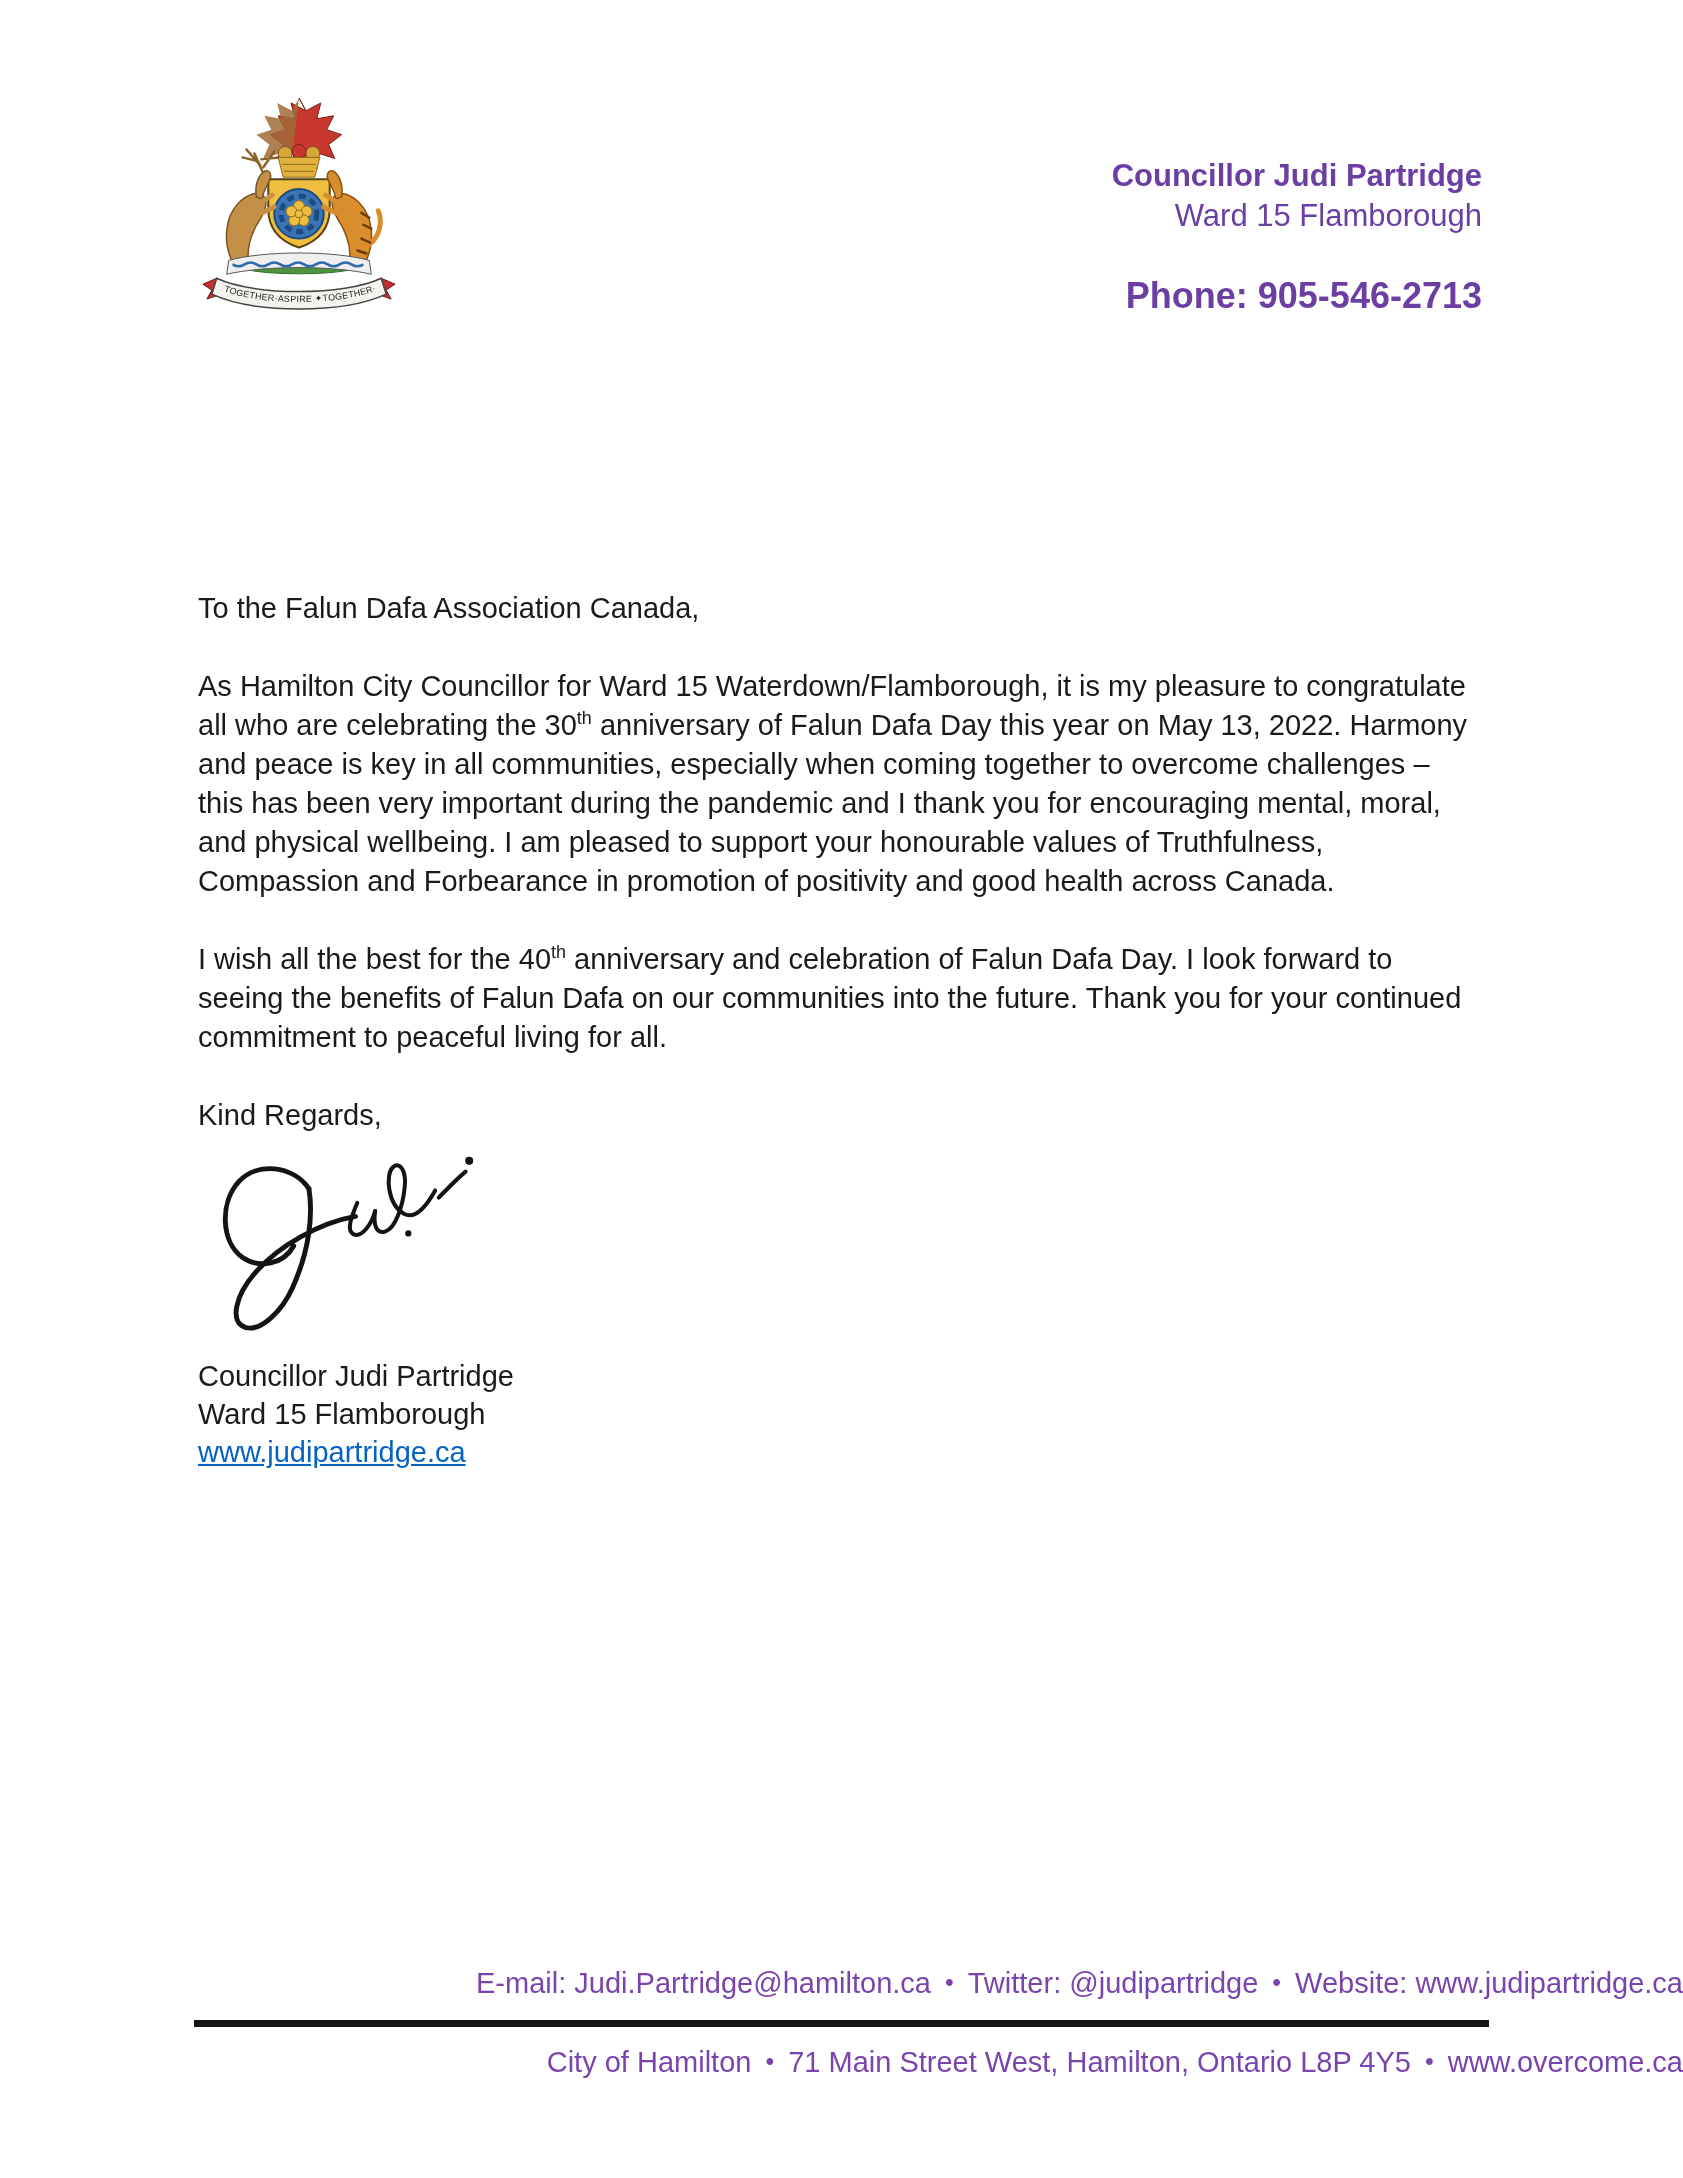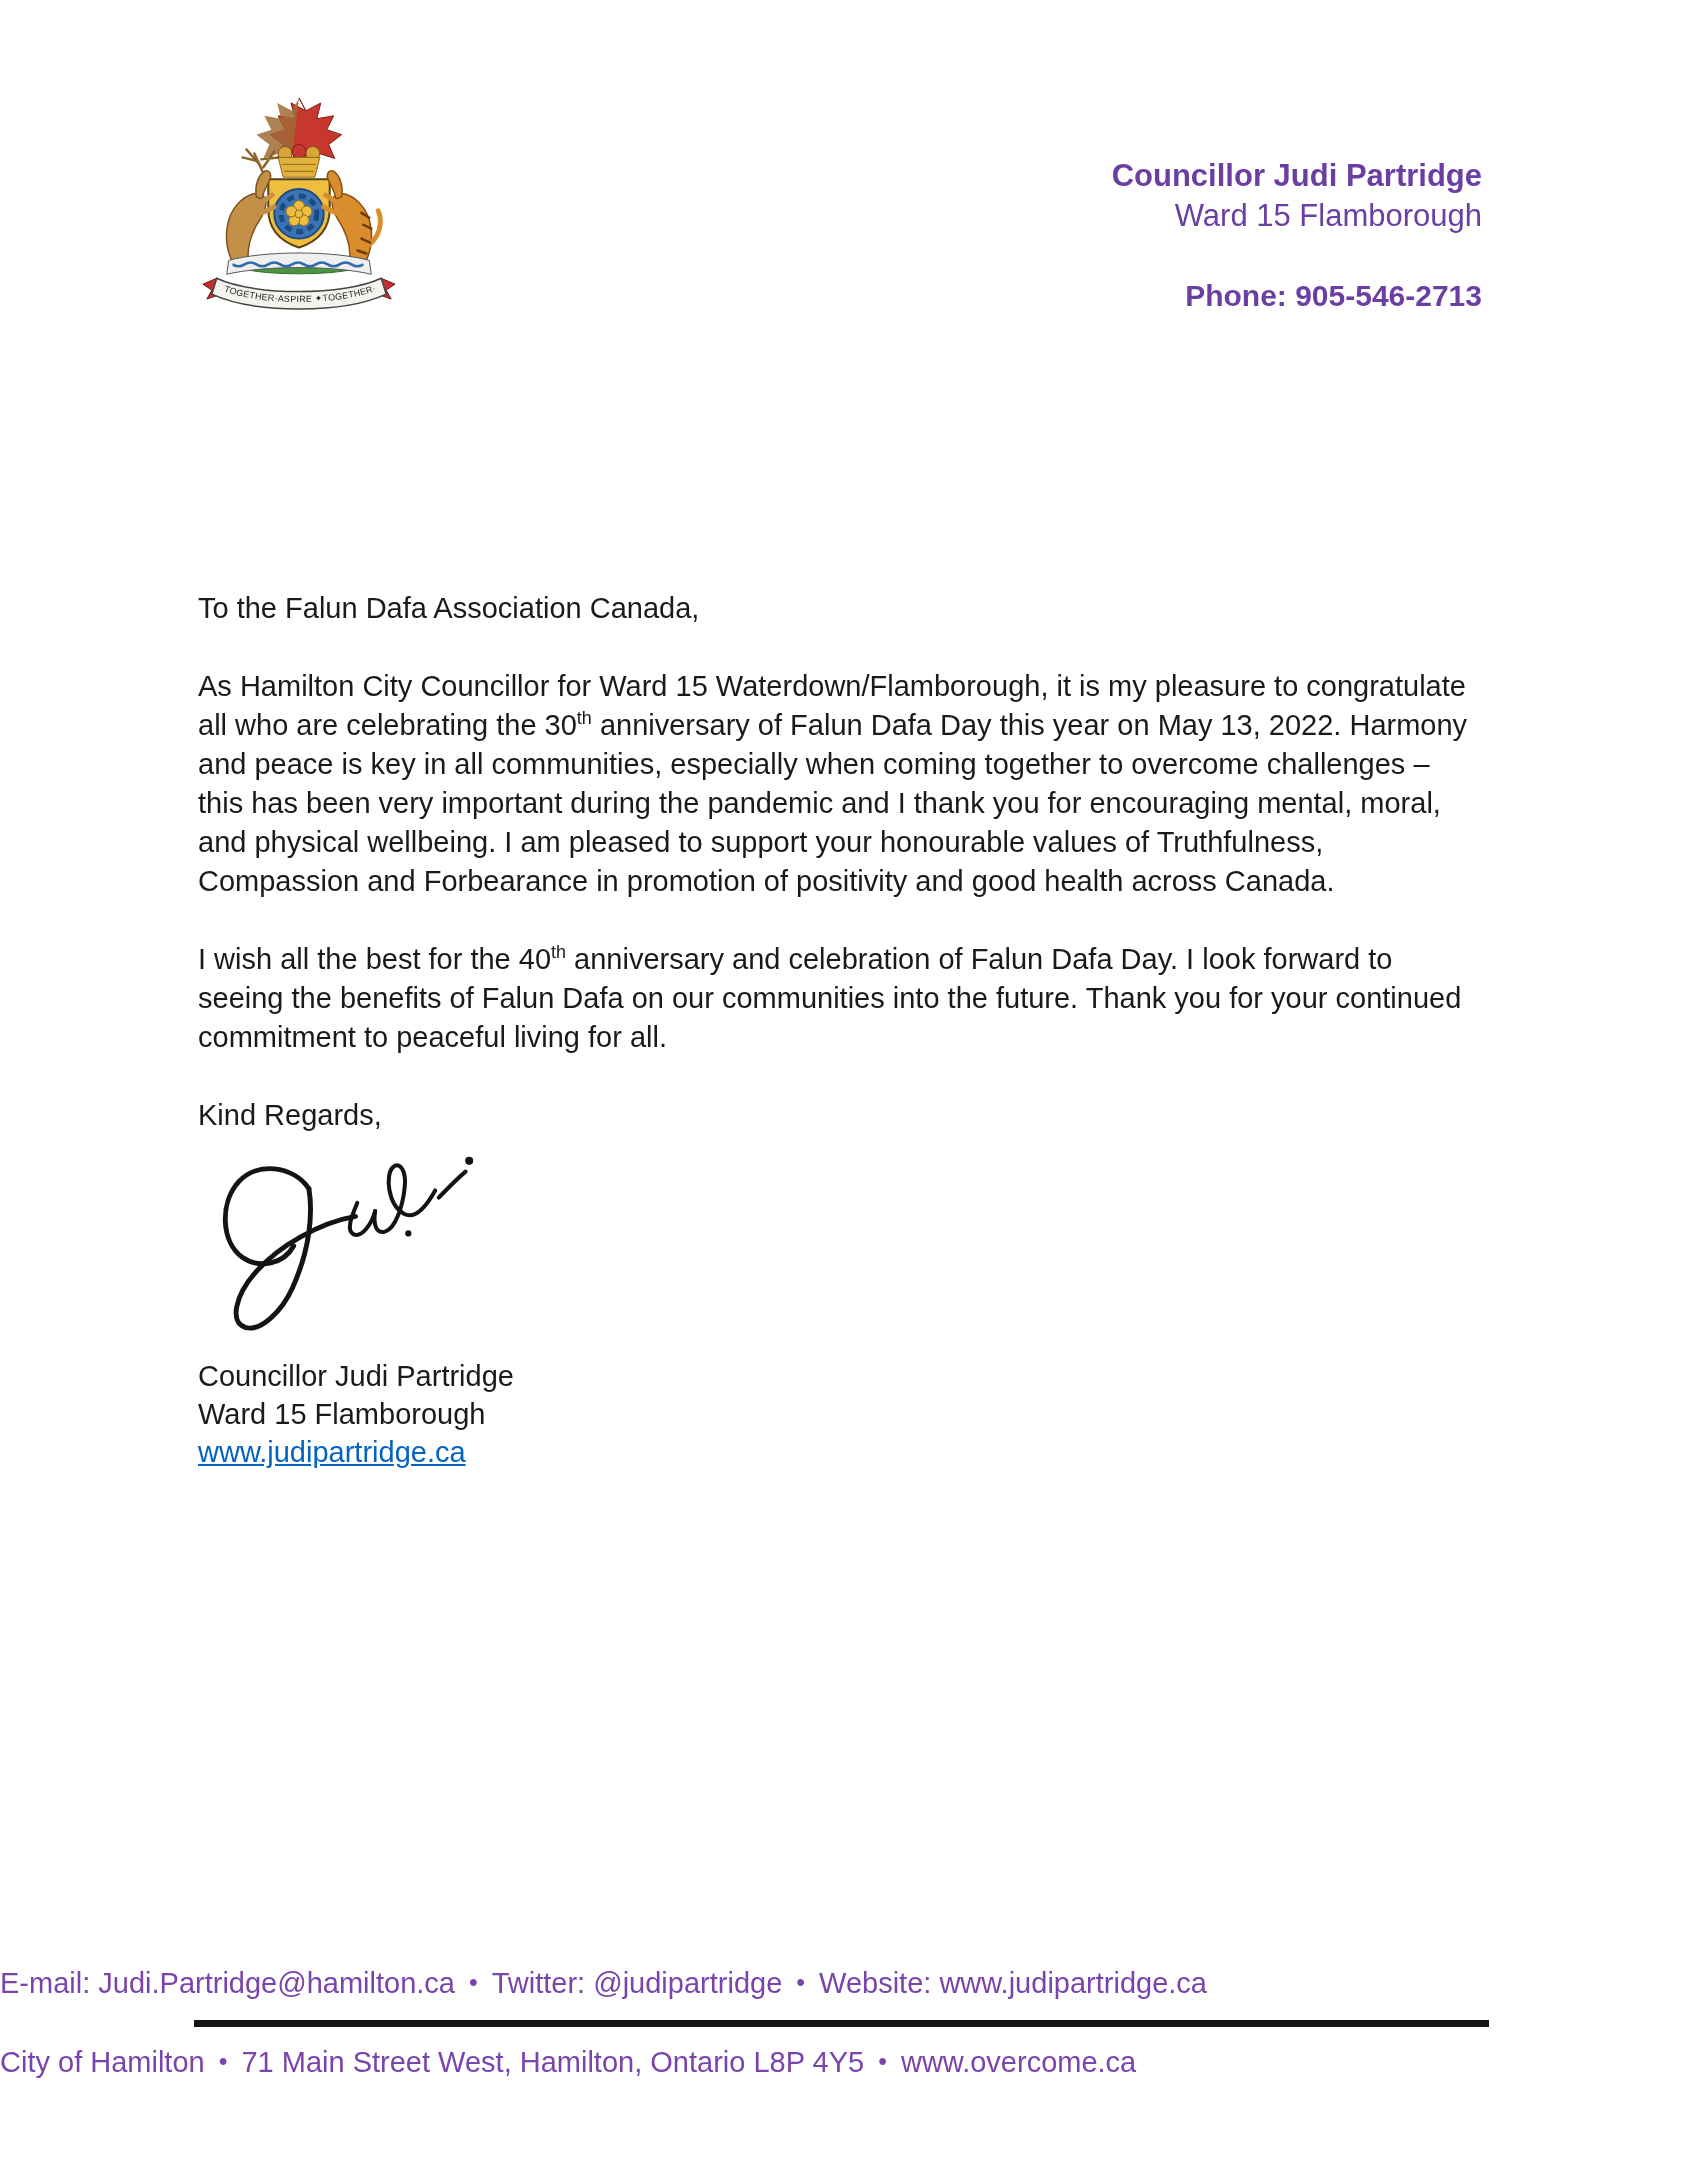--- a/index.html
+++ b/index.html
@@ -25,21 +25,21 @@
 
   .header-right {
     position: absolute;
     top: 156px;
     right: 201px;
     text-align: right;
     color: var(--purple, #6B3FA2);
   }
   .header-name  { font-size: 31px; line-height: 40px; font-weight: bold; }
   .header-ward  { font-size: 31px; line-height: 40px; }
-  .header-phone { font-size: 30px; line-height: 36px; font-weight: bold; margin-top: 42px; }
+  .header-phone { font-size: 36px; line-height: 36px; font-weight: bold; margin-top: 42px; }
 
   
   .letter {
     position: absolute;
     left: 198px;
     top: 589px;
     width: 1282px;
     color: var(--body-text, #1a1a1a);
     font-size: 29px;
     line-height: 39px;
@@ -60,21 +60,21 @@
     color: var(--link-blue, #0563C1);
     text-decoration: underline;
     cursor: pointer;
   }
 
   
   .footer-line1, .footer-line2 {
     position: absolute;
     left: 0;
     width: 1683px;
-    text-align: left;
+    text-align: right;
     color: var(--footer-purple, #7A44AD);
     font-size: 29px;
     line-height: 34px;
   }
   .footer-line1 { top: 1966px; }
   .footer-line2 { top: 2045px; }
   .bullet { display: inline-block; margin: 0 14px; transform: translateY(-2px); font-size: 25px; }
   .footer-rule {
     position: absolute;
     top: 2020px;

